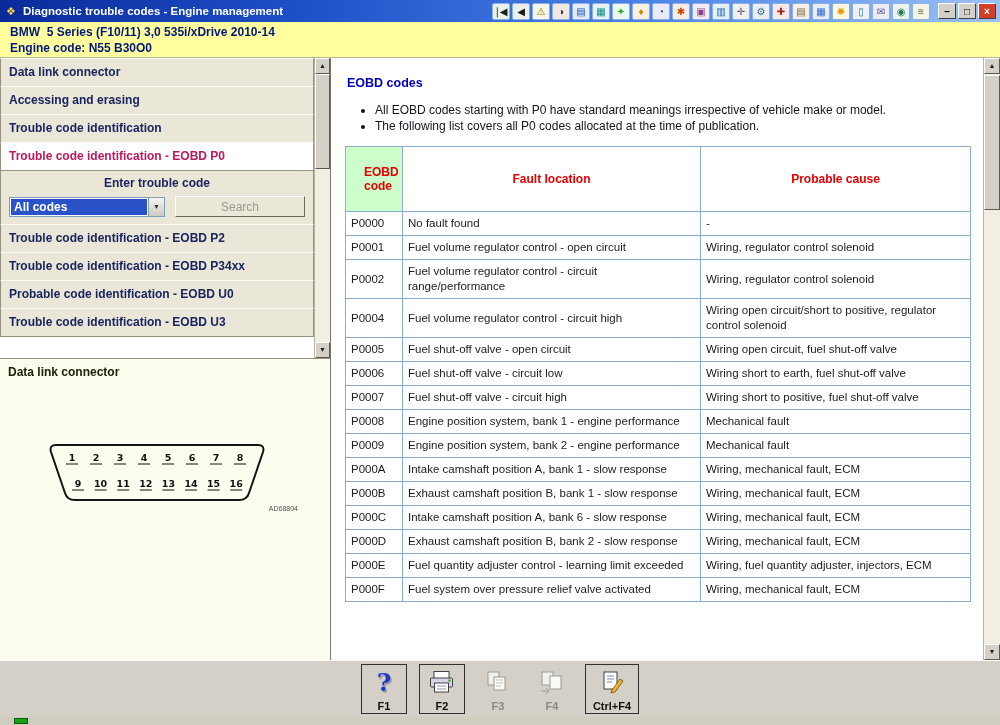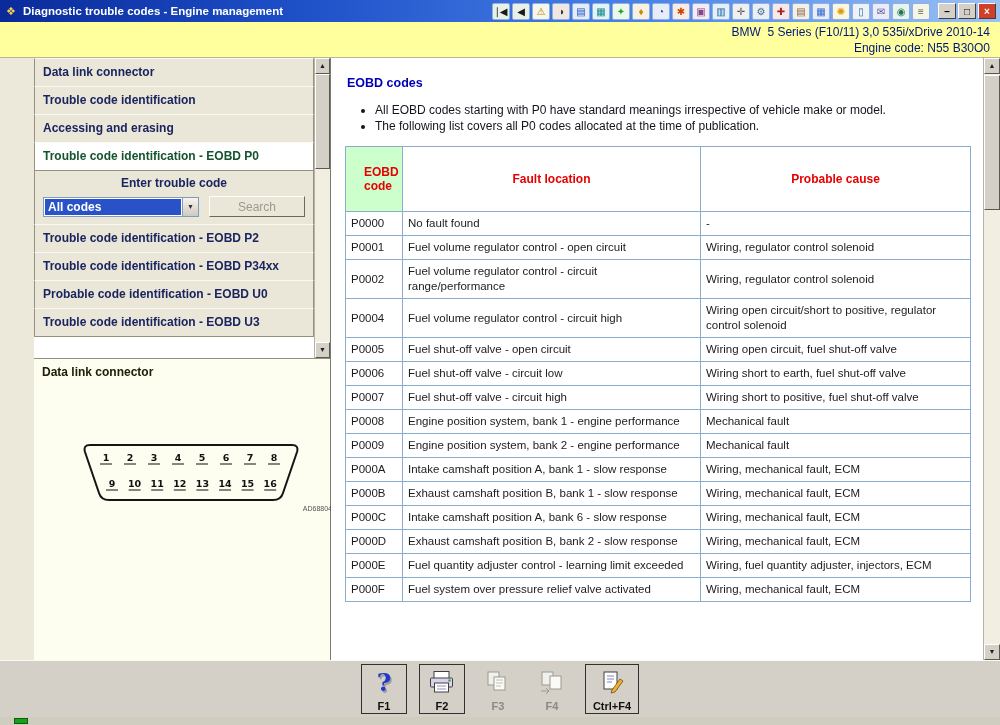--- a/index.html
+++ b/index.html
@@ -15,32 +15,32 @@
   .tb-icons{margin-left:auto;display:flex;gap:2px;align-items:center;}
   .tb-icon{width:18px;height:17px;font-size:10px;line-height:16px;text-align:center;border:1px solid #8fb0e0;
     border-radius:2px;cursor:default;overflow:hidden;}
   .win-controls{display:flex;gap:2px;margin-left:6px;margin-right:1px;}
   .win-btn{width:18px;height:16px;background:#d4d0c8;border:1px solid;border-color:#ffffff #404040 #404040 #ffffff;
     font-size:10px;line-height:13px;text-align:center;color:#000;font-weight:bold;padding:0;}
   .win-btn.close{background:#d23f28;color:#fff;}
 
   
   .header-strip{height:36px;background:var(--header-bg,#ffff9e);padding:2px 10px;border-bottom:1px solid #b6b49e;}
-  .hdr-line{font-weight:normal;font-size:12px;color:#001878;white-space:pre;line-height:16px;text-align:right;}
+  .hdr-line{font-weight:bold;font-size:12px;color:#001878;white-space:pre;line-height:16px;}
 
   
   .content{position:absolute;top:58px;left:0;right:0;bottom:65px;display:flex;}
 
   
-  .sidebar{width:331px;background:#ece9da;border-right:1px solid #7a7a6a;display:flex;flex-direction:column;flex:none;padding-left:34px;}
+  .sidebar{width:331px;background:#ece9da;border-right:1px solid #7a7a6a;display:flex;flex-direction:column;flex:none;}
   .side-list{position:relative;height:300px;padding-right:16px;background:#ffffff;}
   .side-item{height:29px;line-height:27px;padding-left:8px;font-weight:bold;font-size:12px;color:#1a2560;
     background:#ebe7d8;border:1px solid #94927f;border-top-color:#fbfaf2;margin-top:-1px;white-space:nowrap;overflow:hidden;cursor:default;}
   #side-top .side-item:first-child{margin-top:0;}
-  .side-item.selected{background:#ffffff;color:#14532d;}
+  .side-item.selected{background:#ffffff;color:#be185d;}
   .search-area{padding:3px 8px 7px;border:1px solid #94927f;margin-top:-1px;background:#ebe7d8;}
   .search-label{text-align:center;font-weight:bold;font-size:12px;color:#1a2560;padding:2px 0 6px;}
   .search-row{display:flex;gap:10px;align-items:center;}
   .combo{flex:0 0 156px;height:20px;background:#fff;border:1px solid #7f9db9;display:flex;cursor:default;}
   .combo-value{flex:1;background:var(--selection-bg,#2a52c8);color:#fff;font-weight:bold;font-size:12px;line-height:16px;padding:0 3px;margin:1px;overflow:hidden;}
   .combo-btn{width:16px;background:linear-gradient(#f6f4f0,#cfcac0);border-left:1px solid #7f9db9;font-size:7px;text-align:center;line-height:18px;color:#333;}
   .search-btn{flex:1;height:21px;background:#ebe7d8;border:1px solid;border-color:#ffffff #6a6a5a #6a6a5a #ffffff;
     font-size:12px;color:#9a9a90;text-align:center;font-family:"Liberation Sans",sans-serif;}
   
   .vscroll{position:absolute;top:0;right:0;width:16px;background:#f2efe2;border-left:1px solid #b6b4a2;}
@@ -135,22 +135,22 @@
     <div class="hdr-line">BMW  5 Series (F10/11) 3,0 535i/xDrive 2010-14</div>
     <div class="hdr-line">Engine code: N55 B30O0</div>
   </div>
 
   <div class="content">
 
     <div class="sidebar">
       <div class="side-list">
         <div id="side-top">
             <div class="side-item">Data link connector</div>
+            <div class="side-item">Accessing and erasing</div>
             <div class="side-item">Trouble code identification</div>
-            <div class="side-item">Accessing and erasing</div>
             <div class="side-item selected">Trouble code identification - EOBD P0</div>
           </div>
         <div class="search-area">
           <div class="search-label">Enter trouble code</div>
           <div class="search-row">
             <div class="combo">
               <span class="combo-value">All codes</span>
               <span class="combo-btn">▼</span>
             </div>
             <button class="search-btn">Search</button>

